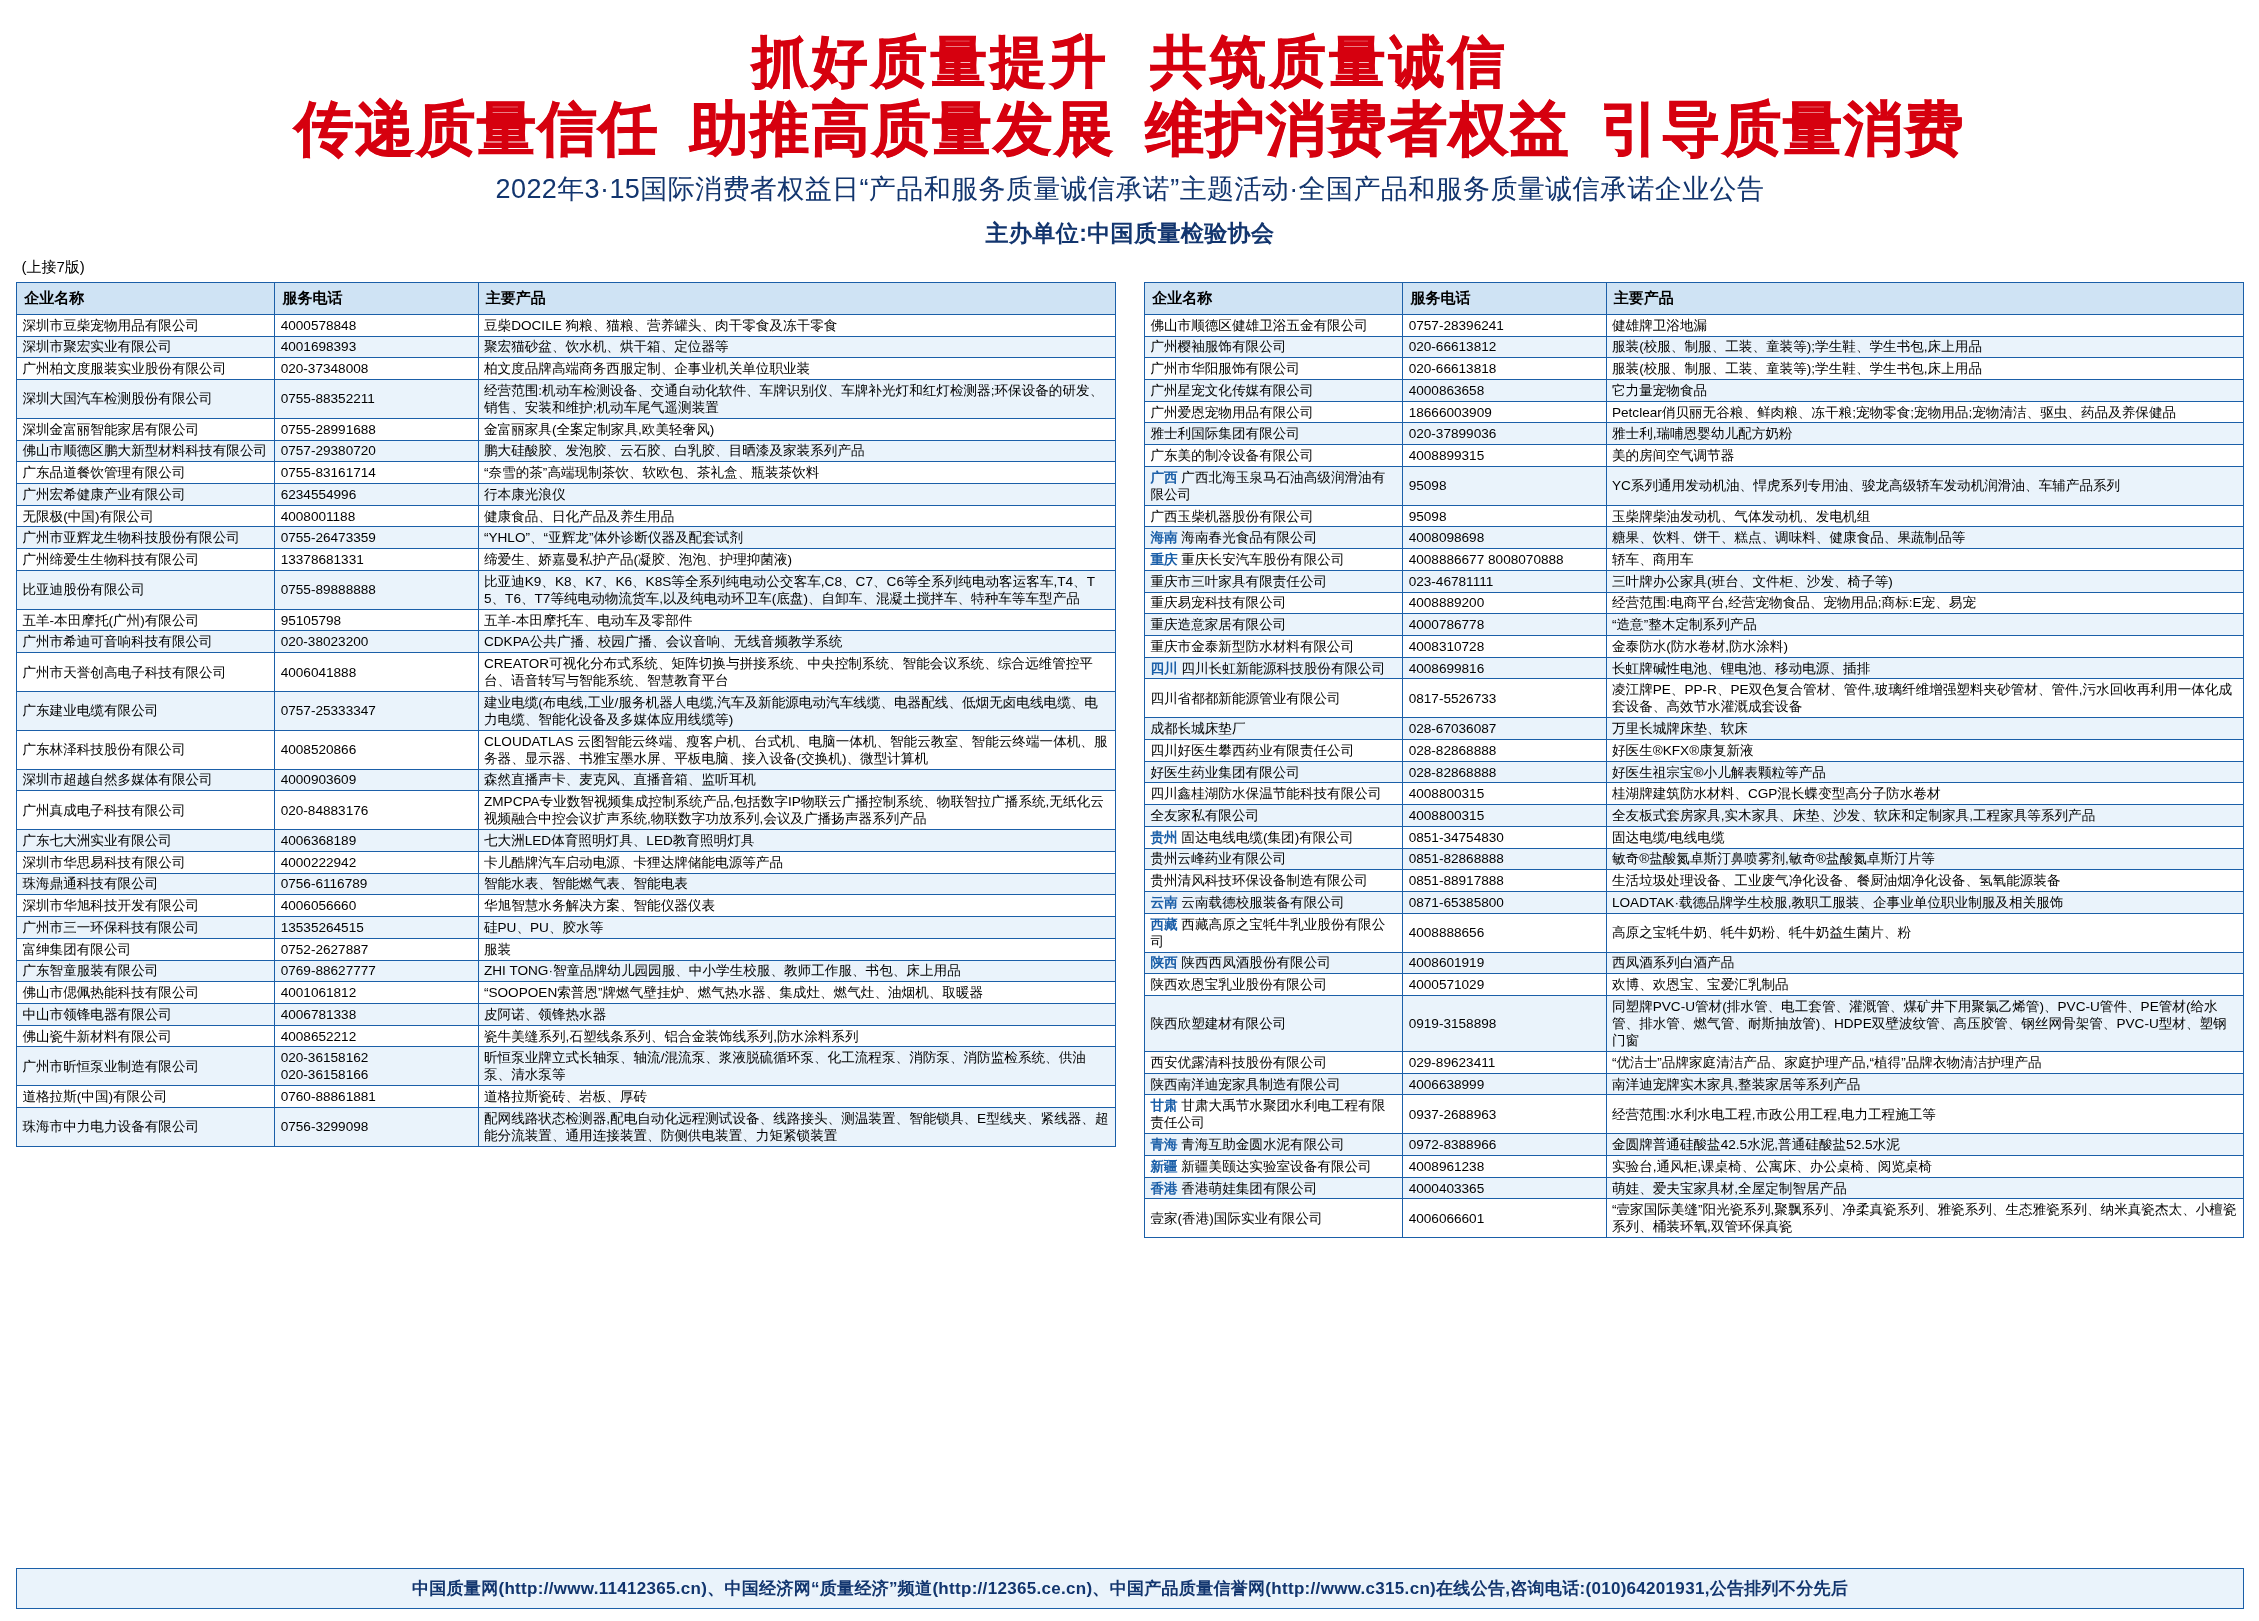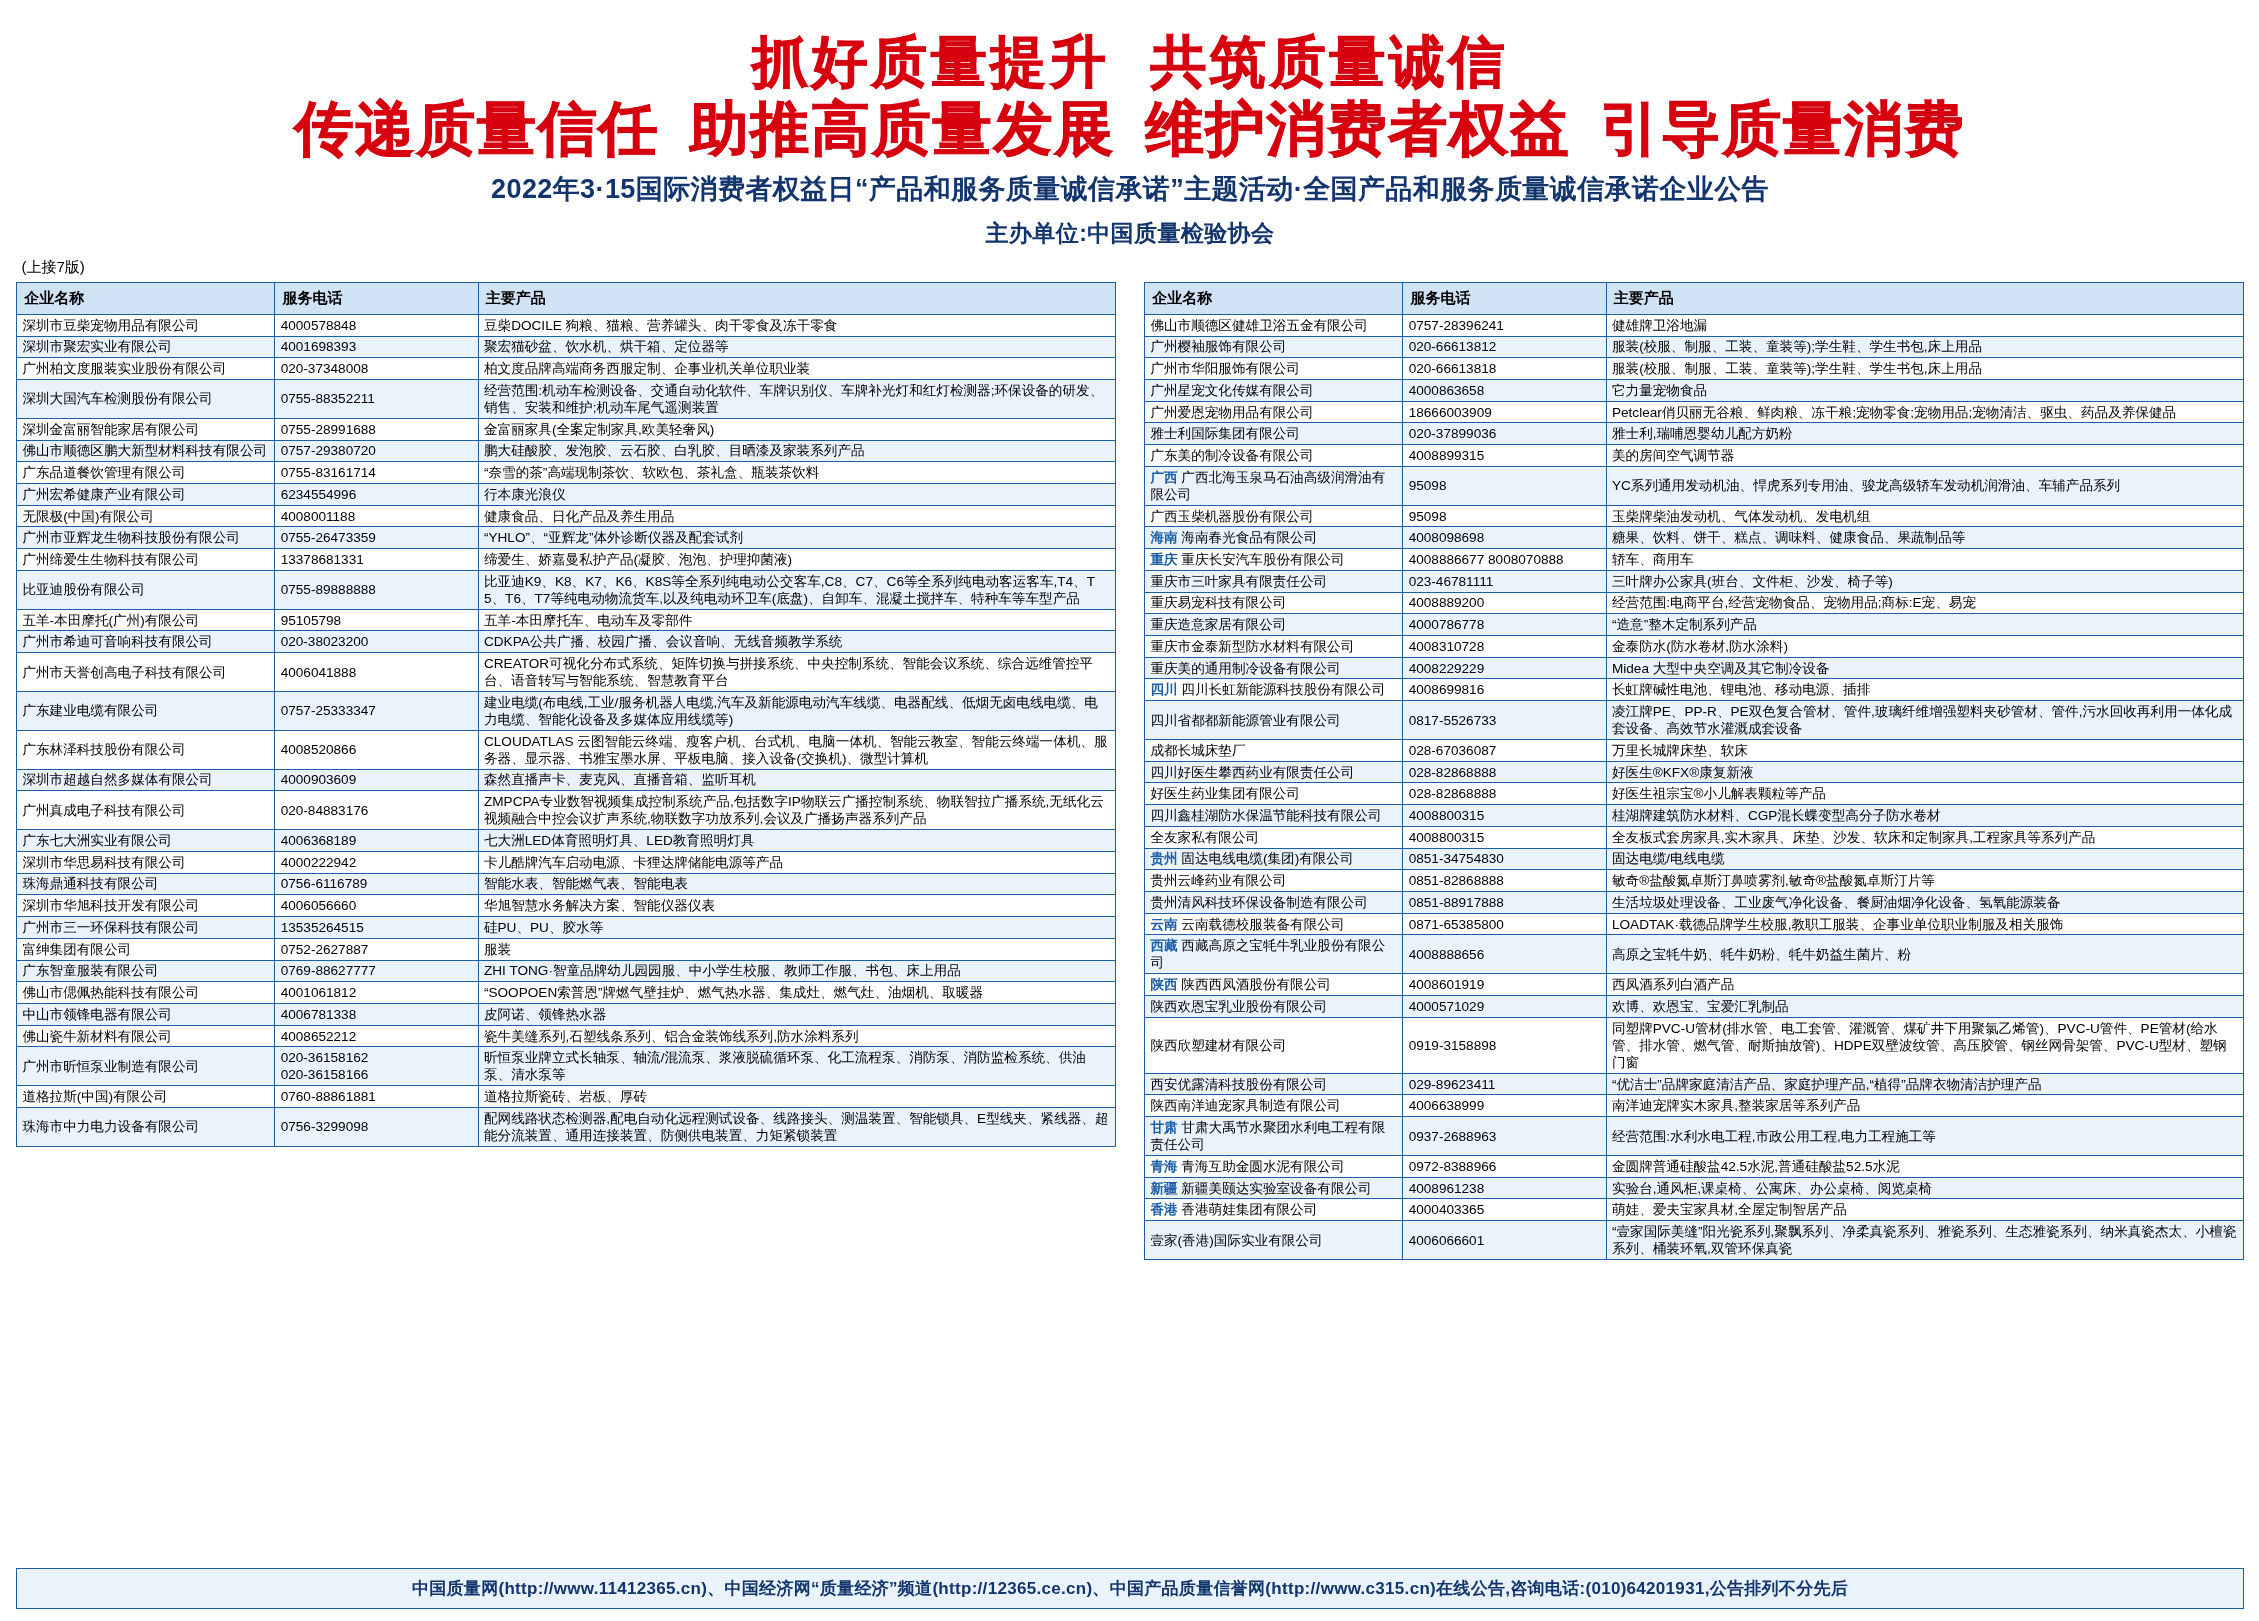--- a/index.html
+++ b/index.html
@@ -22,21 +22,21 @@
   }
   .headline1 .gap{display:inline-block;width:41px;}
   .headline2{
     color:#d6000f;font-weight:bold;font-size:59px;letter-spacing:1.8px;
     font-family:"DejaVu Sans","Liberation Sans",sans-serif;
     line-height:1.08;margin-top:5.4px;
     -webkit-text-stroke:0.9px #d6000f;
   }
   .headline2 .gap{display:inline-block;width:30px;}
   .subtitle{
-    margin-top:10.7px;font-size:27px;font-weight:bold;color:#12356e;letter-spacing:0.4px;
+    margin-top:10.7px;font-size:27px;font-weight:normal;color:#12356e;letter-spacing:0.4px;
   }
   .organizer{
     margin-top:10.7px;font-size:23px;font-weight:bold;color:#12356e;letter-spacing:0.4px;
   }
   .contfrom{
     margin-top:9px;font-size:15px;color:#000;text-align:left;padding-left:5.4px;
   }
 
   
   .tables{
@@ -365,25 +365,20 @@
               <td class="name">重庆造意家居有限公司</td>
               <td class="phone">4000786778</td>
               <td class="prod">“造意”整木定制系列产品</td>
             </tr>
             <tr>
               <td class="name">重庆市金泰新型防水材料有限公司</td>
               <td class="phone">4008310728</td>
               <td class="prod">金泰防水(防水卷材,防水涂料)</td>
             </tr>
             <tr>
-              <td class="name">重庆美的通用制冷设备有限公司</td>
-              <td class="phone">4008229229</td>
-              <td class="prod">Midea 大型中央空调及其它制冷设备</td>
-            </tr>
-            <tr>
               <td class="name"><span class="rgn">四川 </span>四川长虹新能源科技股份有限公司</td>
               <td class="phone">4008699816</td>
               <td class="prod">长虹牌碱性电池、锂电池、移动电源、插排</td>
             </tr>
             <tr>
               <td class="name">四川省都都新能源管业有限公司</td>
               <td class="phone">0817-5526733</td>
               <td class="prod">凌江牌PE、PP-R、PE双色复合管材、管件,玻璃纤维增强塑料夹砂管材、管件,污水回收再利用一体化成套设备、高效节水灌溉成套设备</td>
             </tr>
             <tr>

